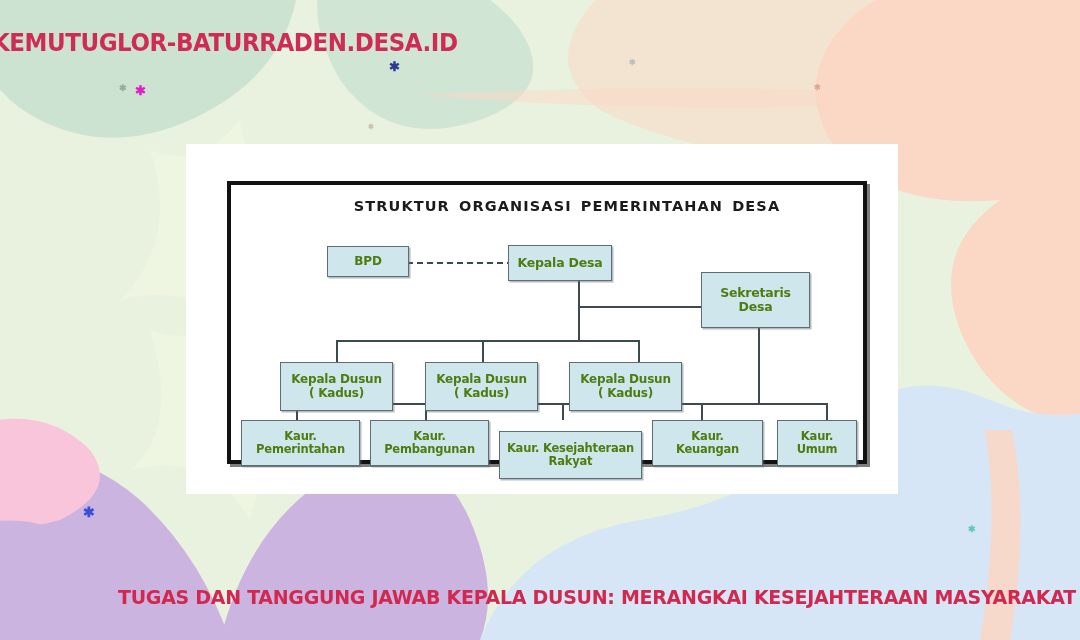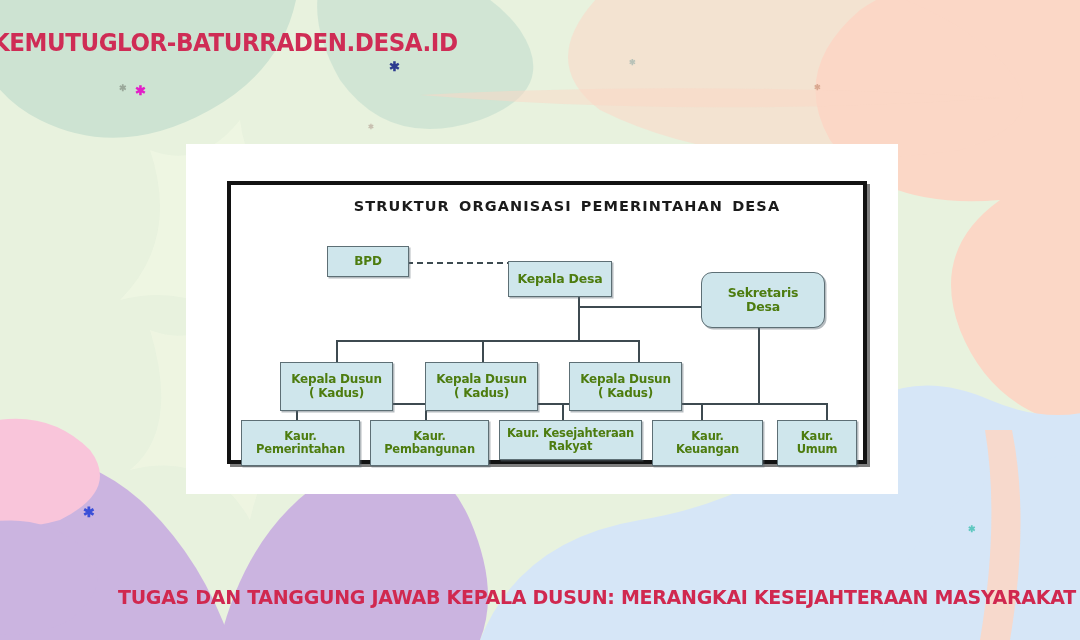--- a/index.html
+++ b/index.html
@@ -147,37 +147,37 @@
 
         <div class="link h" style="left:65px;top:218px;width:530px;"></div>
         <div class="link v" style="left:65px;top:218px;height:17px;"></div>
         <div class="link v" style="left:194px;top:218px;height:17px;"></div>
         <div class="link v" style="left:331px;top:218px;height:17px;"></div>
         <div class="link v" style="left:470px;top:218px;height:17px;"></div>
         <div class="link v" style="left:595px;top:218px;height:17px;"></div>
 
         <div class="node" style="left:96px;top:61px;width:82px;height:31px;font-size:12px;">BPD</div>
 
-        <div class="node" style="left:277px;top:76px;width:104px;height:36px;font-size:12.5px;">Kepala Desa</div>
+        <div class="node" style="left:277px;top:60px;width:104px;height:36px;font-size:12.5px;">Kepala Desa</div>
 
-        <div class="node" style="left:470px;top:87px;width:124px;height:56px;font-size:12.5px;border-radius:11px;">Sekretaris
+        <div class="node" style="left:470px;top:87px;width:109px;height:56px;font-size:12.5px;">Sekretaris
 Desa</div>
 
         <div class="node" style="left:49px;top:177px;width:113px;height:49px;font-size:12px;">Kepala Dusun
 ( Kadus)</div>
         <div class="node" style="left:194px;top:177px;width:113px;height:49px;font-size:12px;">Kepala Dusun
 ( Kadus)</div>
         <div class="node" style="left:338px;top:177px;width:113px;height:49px;font-size:12px;">Kepala Dusun
 ( Kadus)</div>
 
         <div class="node" style="left:10px;top:235px;width:119px;height:46px;font-size:11.5px;">Kaur.
 Pemerintahan</div>
         <div class="node" style="left:139px;top:235px;width:119px;height:46px;font-size:11.5px;">Kaur.
 Pembangunan</div>
-        <div class="node" style="left:268px;top:235px;width:143px;height:40px;font-size:11.5px;">Kaur. Kesejahteraan
+        <div class="node" style="left:268px;top:246px;width:143px;height:48px;font-size:11.5px;">Kaur. Kesejahteraan
 Rakyat</div>
         <div class="node" style="left:421px;top:235px;width:111px;height:46px;font-size:11.5px;">Kaur.
 Keuangan</div>
         <div class="node" style="left:546px;top:235px;width:80px;height:46px;font-size:11.5px;">Kaur.
 Umum</div>
 
       </div>
     </div>
   </div>
 

